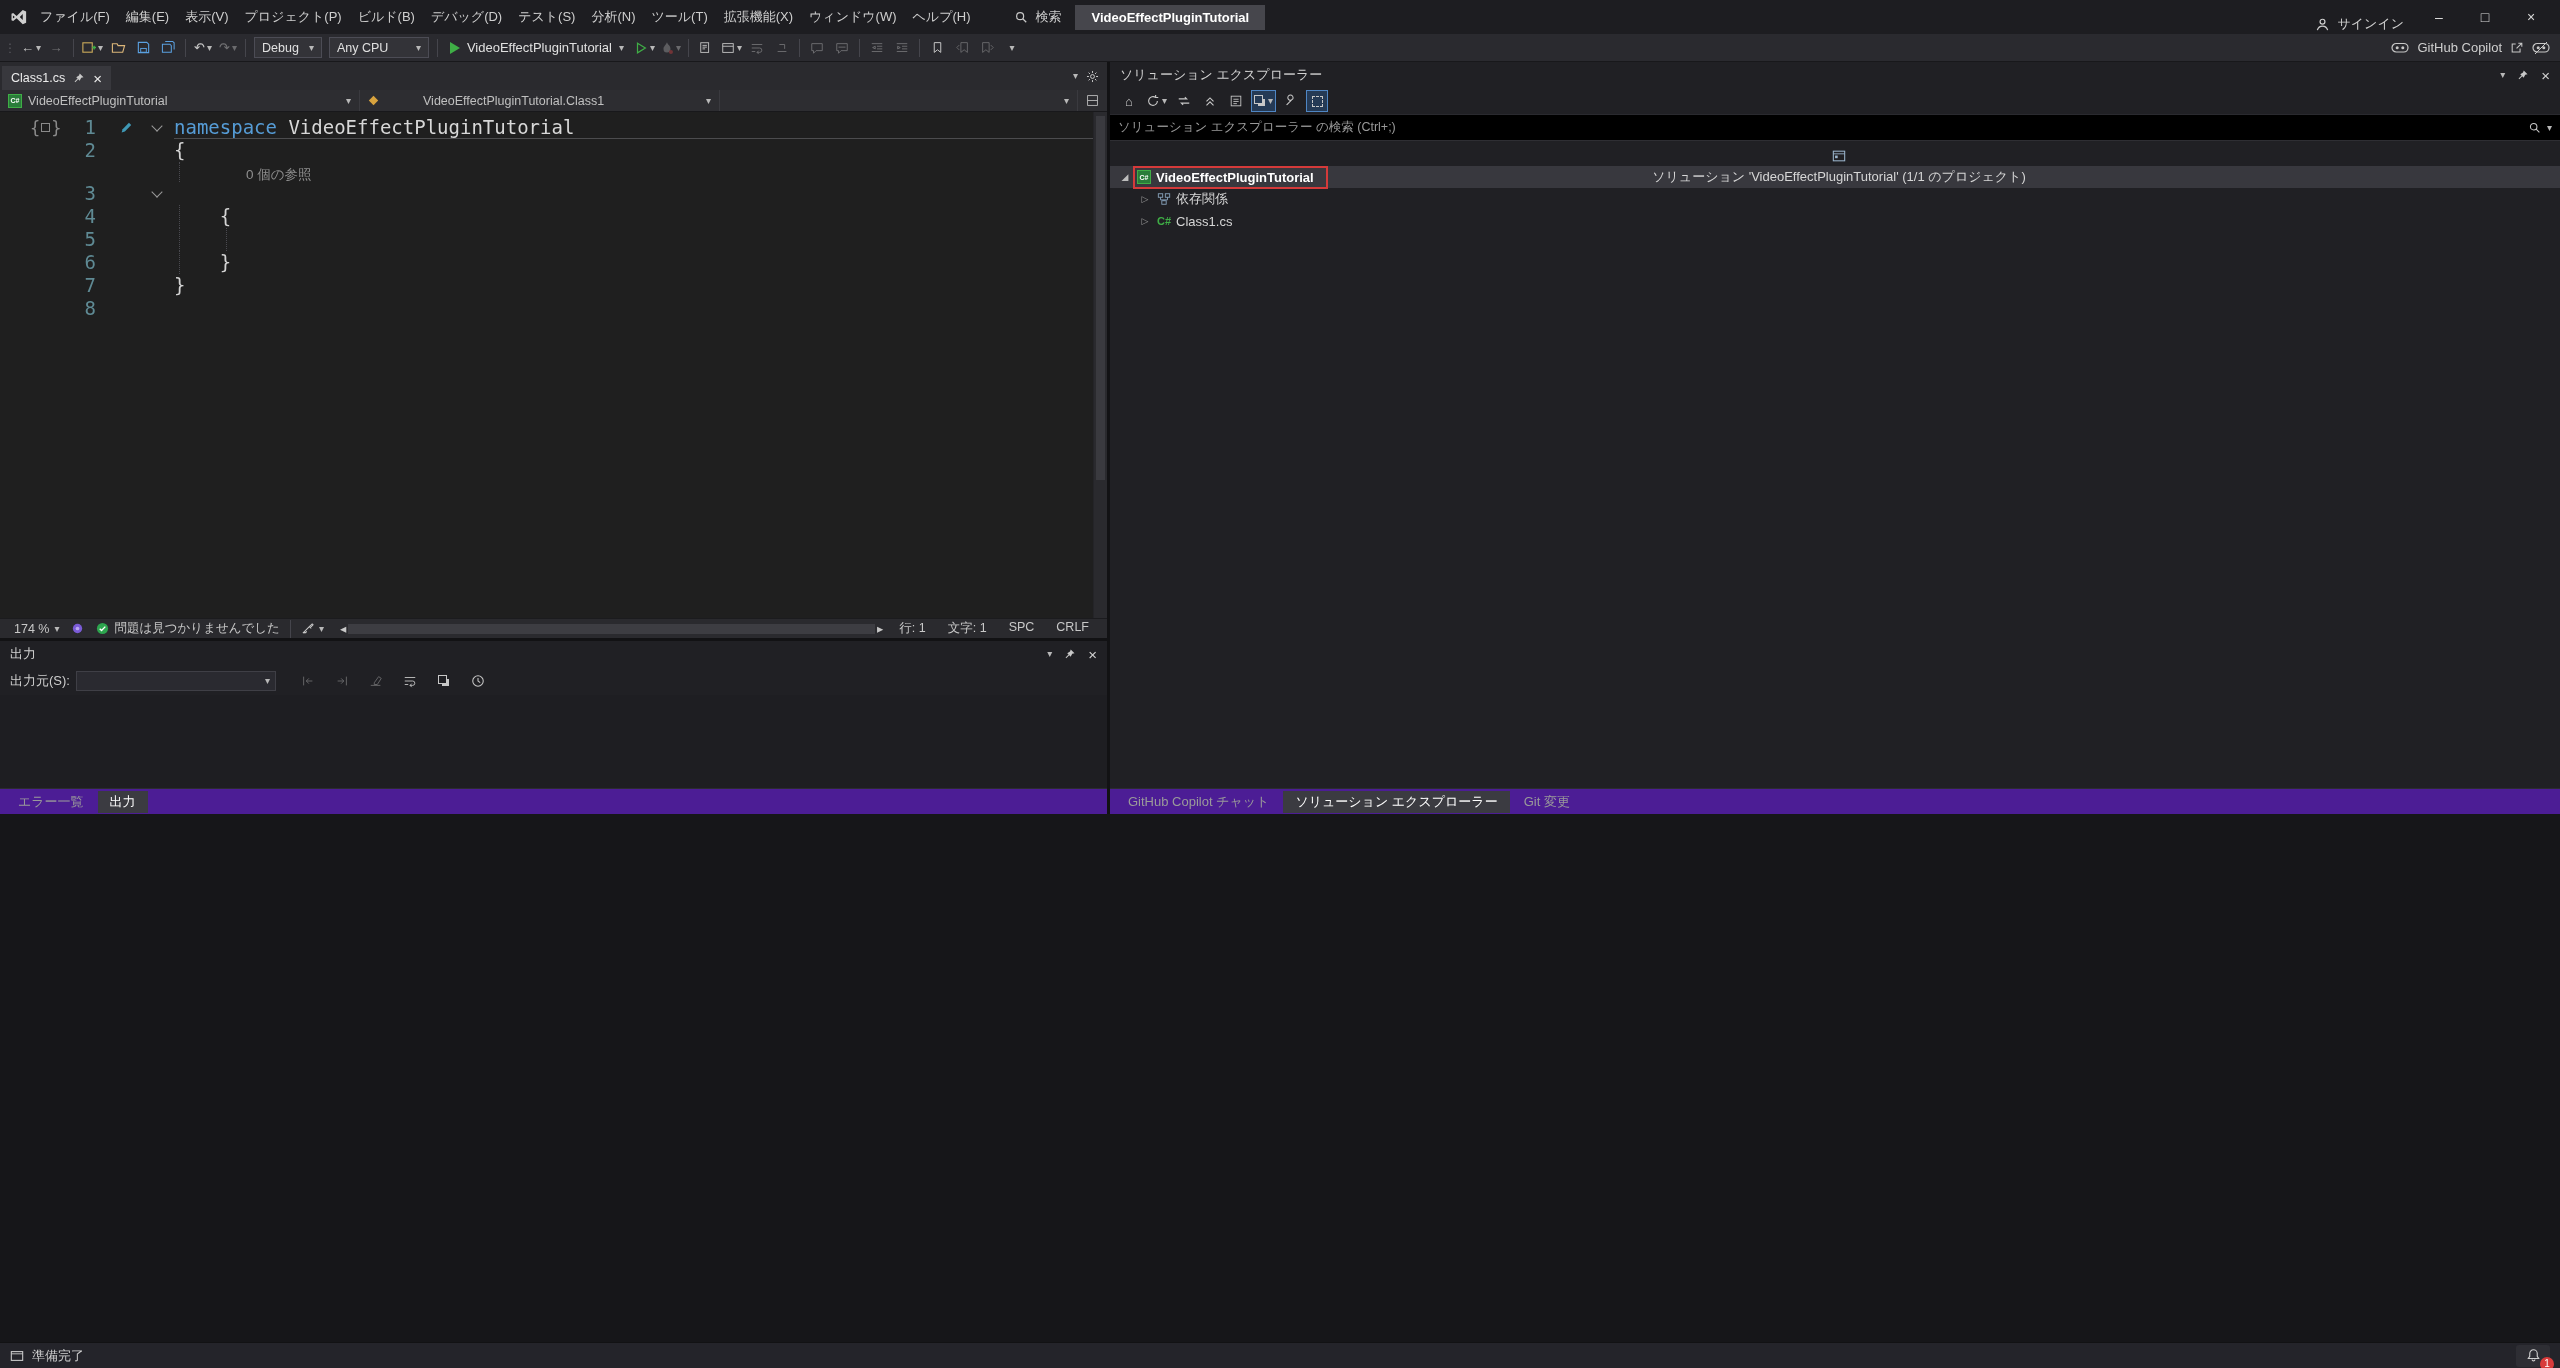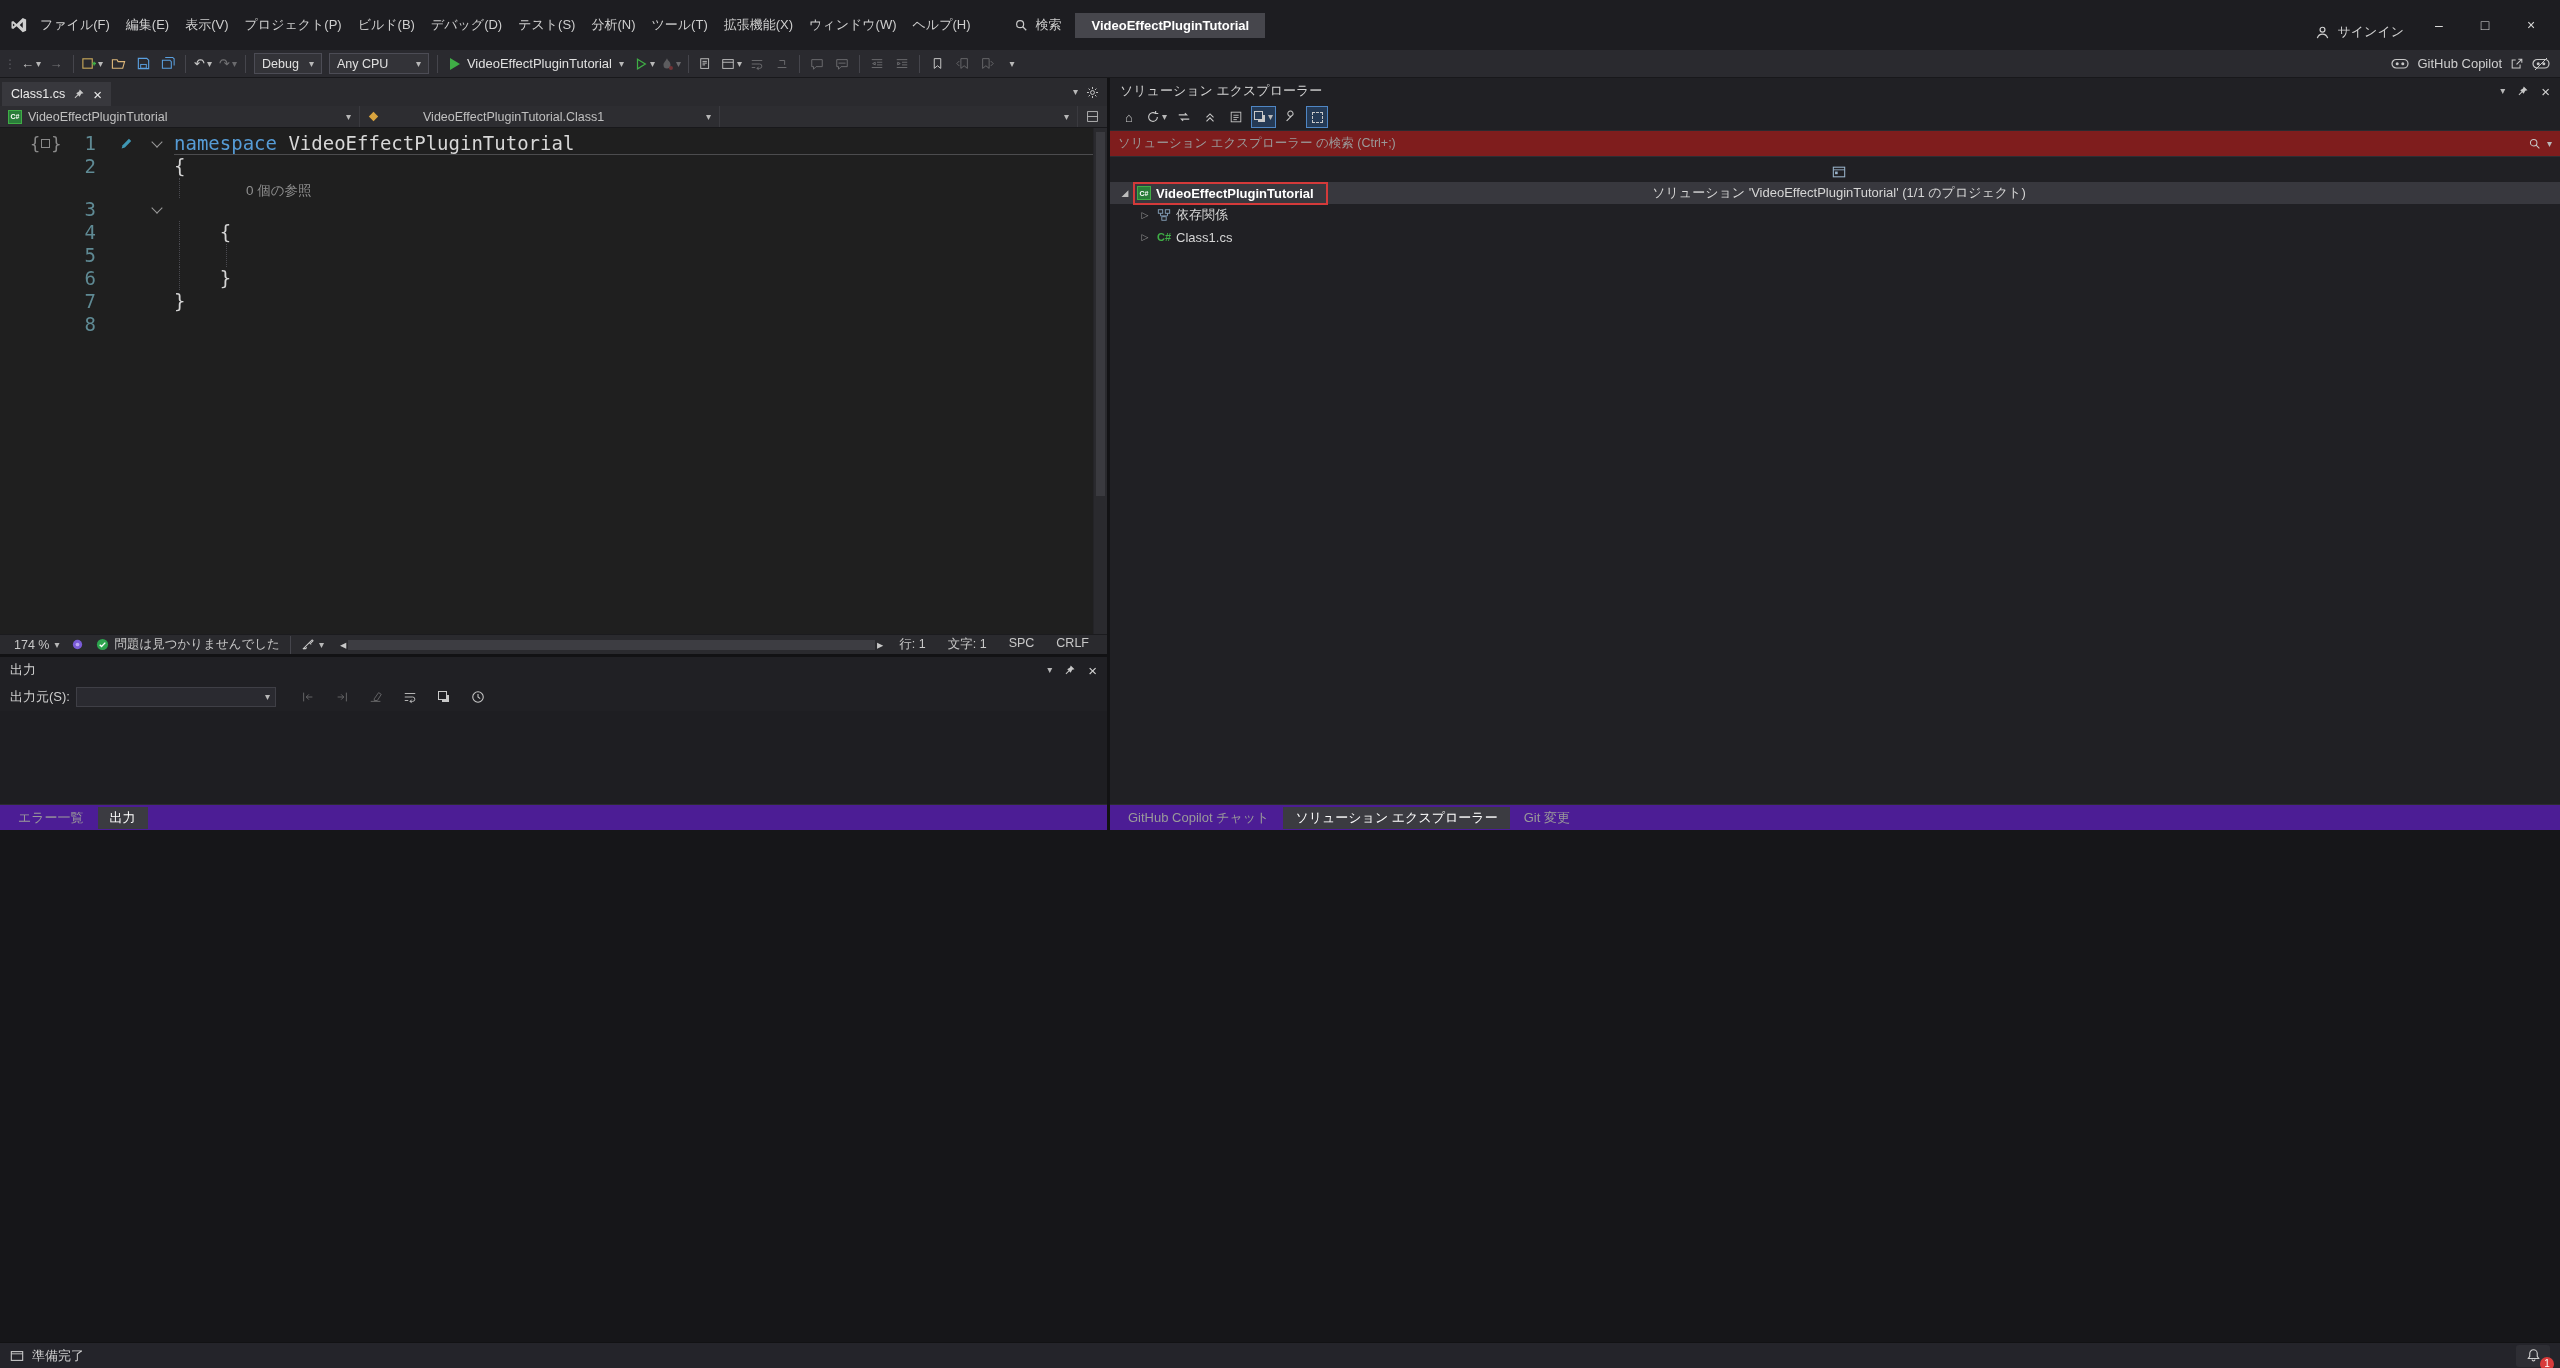--- a/index.html
+++ b/index.html
@@ -2,21 +2,21 @@
 <html><head>
 <meta charset="utf-8">
 <style>
   * { margin:0; padding:0; box-sizing:border-box; cursor:default; }
   html,body { background:#000; }
   body { font-family:"Liberation Sans", sans-serif; }
   .window { position:relative; width:2560px; height:1368px; display:flex; flex-direction:column;
             background:#17171a; color:#c8c8c8; font-size:13px; overflow:hidden; }
 
   
-  .titlebar { flex:0 0 32px; background:#1d1d21; display:flex; align-items:center; padding:9px 6px; }
+  .titlebar { flex:0 0 32px; background:#1d1d21; display:flex; align-items:center; padding:1px 6px; }
   .vslogo { width:26px; height:32px; display:flex; align-items:center; justify-content:center; }
   .menu-item { padding:0 8px; line-height:32px; color:#cfcfcf; white-space:nowrap; }
   .tb-search { margin-left:26px; display:flex; align-items:center; gap:7px; color:#cfcfcf; padding:0 10px; height:24px; }
   .tb-title { background:#46464c; color:#fff; font-weight:bold; height:25px; line-height:25px; padding:0 16px; margin-left:4px; white-space:nowrap; }
   .tb-right { margin-left:auto; display:flex; align-items:flex-end; }
   .signin { display:flex; align-items:center; gap:7px; padding:0 12px; color:#cfcfcf; }
   .win-btn { width:46px; height:32px; display:flex; align-items:center; justify-content:center; color:#d8d8d8; font-size:14px; }
 
   
   .toolbar { flex:0 0 28px; background:#2a2a2f; display:flex; align-items:center; padding:0 4px; gap:1px; border-bottom:1px solid #18181b; }
@@ -78,21 +78,21 @@
   .panel-tabs { flex:0 0 26px; display:flex; align-items:center; padding:0 6px; gap:2px; background:#4c1d95; border-top:1px solid #2c2c31; }
   .panel-tab { padding:0 12px; height:22px; line-height:22px; color:#9a9a9a; white-space:nowrap; }
   .panel-tab.active { background:#3b3b41; color:#ffffff; }
 
   
   .se-header { flex:0 0 26px; display:flex; align-items:center; padding:0 10px; color:#d2d2d2; }
   .se-header .ph-right { margin-left:auto; display:flex; align-items:center; gap:12px; }
   .se-toolbar { flex:0 0 27px; display:flex; align-items:center; padding:0 8px; gap:4px; border-bottom:1px solid #2a2a2f; }
   .se-btn { height:22px; min-width:22px; display:flex; align-items:center; justify-content:center; gap:2px; color:#c8c8c8; padding:0 2px; }
   .se-btn.sel { background:#253a55; border:1px solid #4f86c4; }
-  .se-search { flex:0 0 26px; display:flex; align-items:center; background:#7f1d1d; border-bottom:1px solid #2e2e33; padding:0 8px; color:#9a9a9a; font-size:12.5px; }
+  .se-search { flex:0 0 26px; display:flex; align-items:center; background:#000000; border-bottom:1px solid #2e2e33; padding:0 8px; color:#9a9a9a; font-size:12.5px; }
   .se-search .se-search-right { margin-left:auto; display:flex; align-items:center; gap:6px; }
   .se-tree { padding-top:3px; }
   .trow { display:flex; align-items:center; height:22px; gap:5px; color:#d6d6d6; white-space:nowrap; }
   .trow.selected { background:#38383e; }
   .exp { width:14px; text-align:center; font-size:9px; color:#bdbdbd; flex:0 0 auto; }
   .exp.closed { color:#9a9a9a; }
   .t-label { font-size:13px; }
   .t-label.bold { font-weight:bold; color:#ffffff; }
   .annotated { display:inline-flex; align-items:center; gap:5px; outline:2px solid #d43a3a; outline-offset:2px; padding:0 10px 0 0; }
   .icon-csproj { width:14px; height:14px; background:#2a7d3a; border:1px solid #3fae46; color:#fff; font-size:7px; font-weight:bold; display:inline-flex; align-items:center; justify-content:center; }

